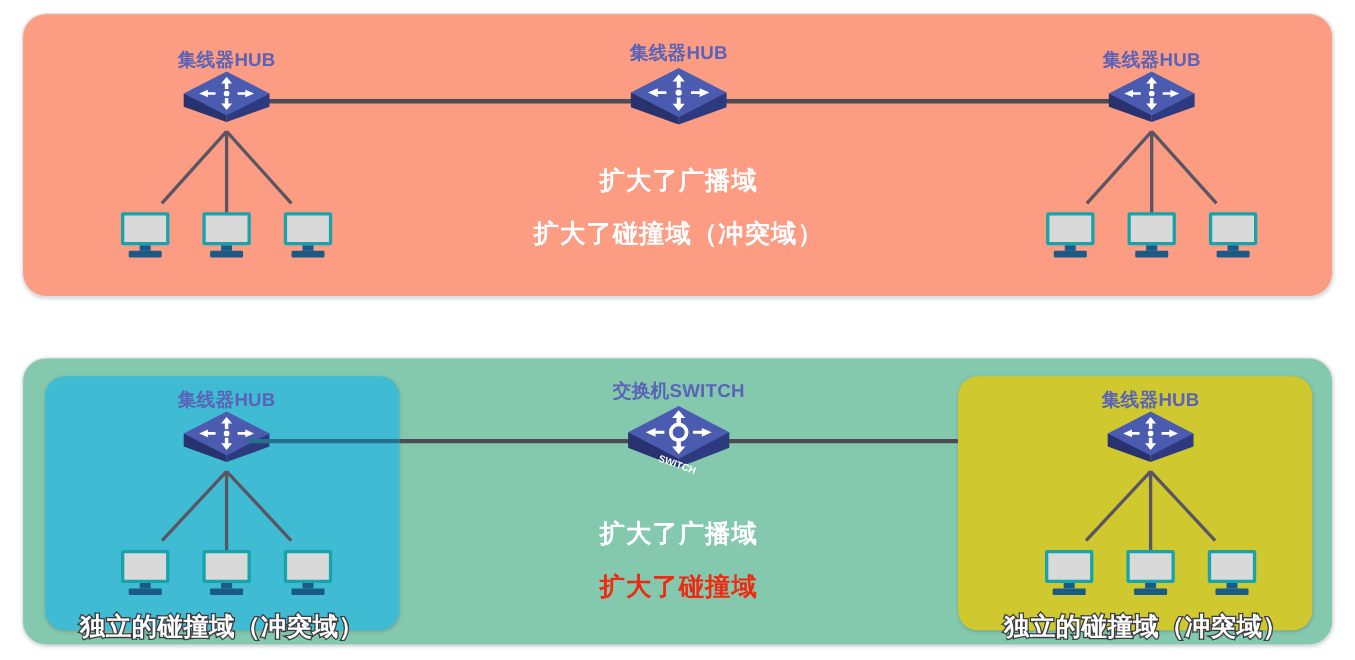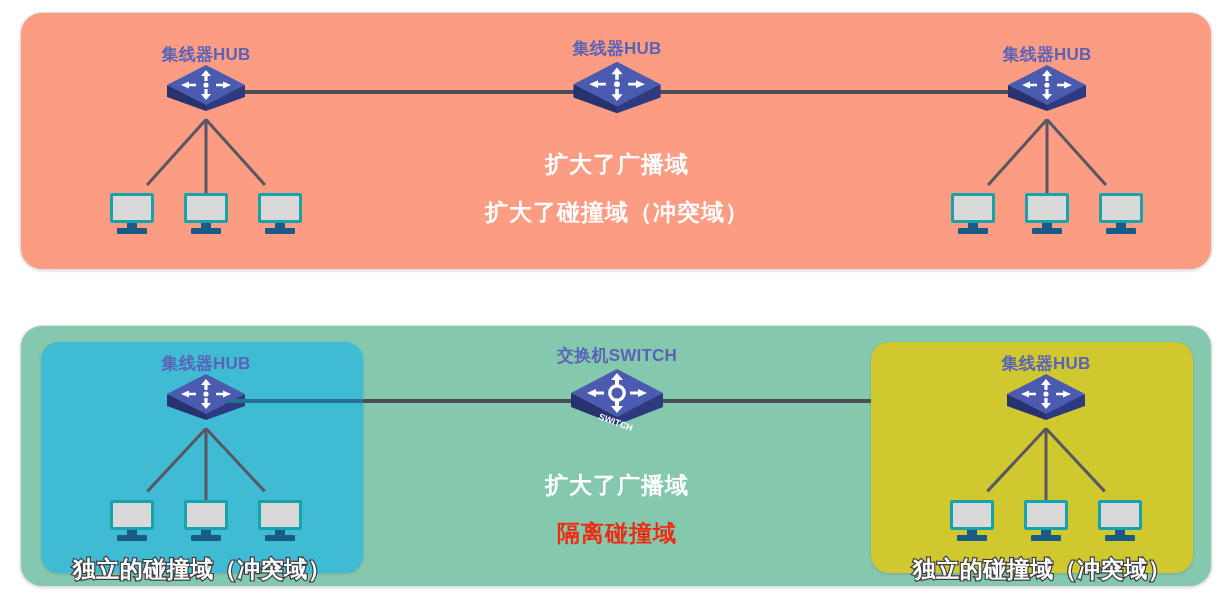--- a/index.html
+++ b/index.html
@@ -313,21 +313,21 @@
           <path d="M21,30 L30,26 L30,28.6 L38,28.6 L38,31.4 L30,31.4 L30,34 Z"></path>
           <path d="M81,30 L72,34 L72,31.4 L64,31.4 L64,28.6 L72,28.6 L72,26 Z"></path>
           <circle cx="51" cy="30" r="7.2" fill="none" stroke="#ffffff" stroke-width="3.4"></circle>
         </g>
         <text x="32" y="56" font-family="'Liberation Sans', sans-serif" font-size="9" font-weight="bold" fill="#ffffff" transform="rotate(20 32 56)">SWITCH</text>
       </svg>
     </div>
 
     <div class="anno" style="left:596px; top:144px;">扩大了广播域</div>
     <div class="anno split" style="left:596px; top:192px;">
-      <span class="hl">隔离碰撞域</span>
+      <span class="hl">扩大了碰撞域</span>
     </div>
 
     <div class="subpanel" id="subpanel-right">
       <div class="dev-label" style="left:175px; top:10px;">集线器HUB</div>
       <div class="node" style="left:175px; top:59px;">
         <svg width="86" height="62" viewBox="0 0 86 62">
           <polygon points="43,38 82,24 82,36 43,50" fill="#2e3a80"></polygon>
           <polygon points="43,38 4,24 4,36 43,50" fill="#27326f"></polygon>
           <polygon points="43,4 82,24 43,44 4,24" fill="#4b5bb0"></polygon>
           <g fill="#ffffff">

